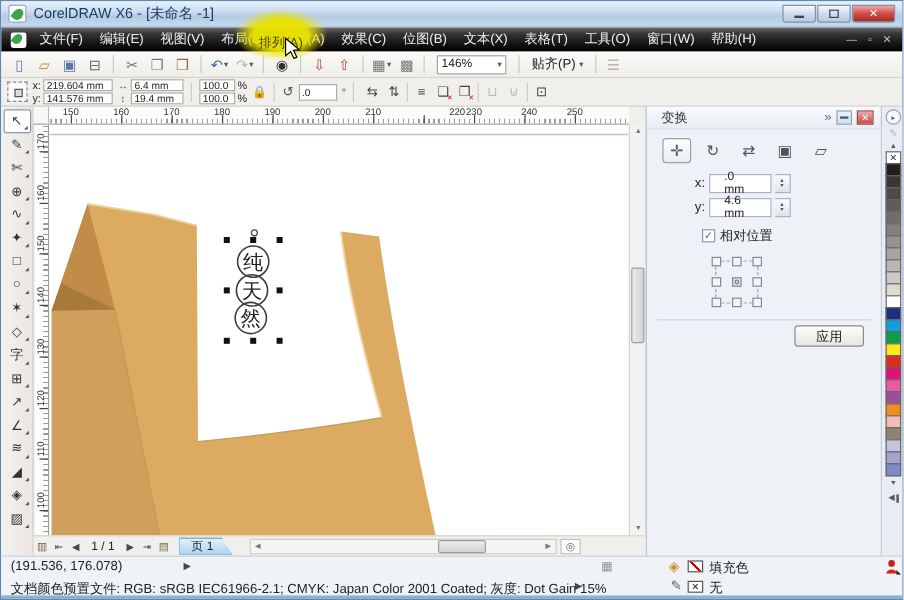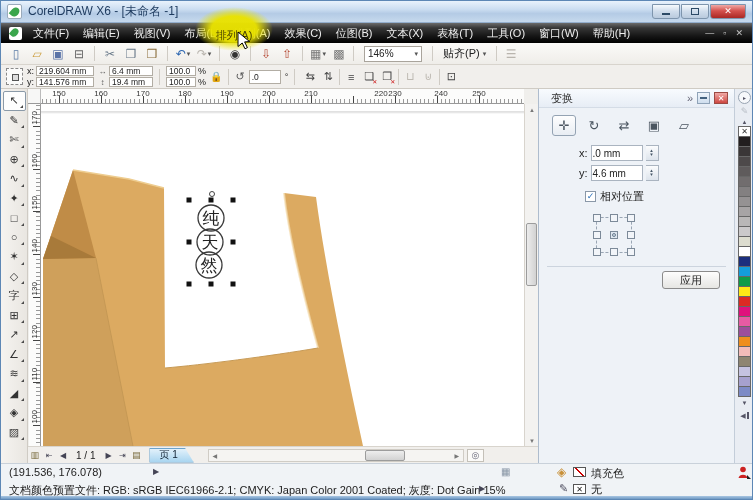--- a/index.html
+++ b/index.html
@@ -86,21 +86,21 @@
 .docker-title{height:19px;display:flex;align-items:center;gap:4px;padding:0 6px 0 12px;font-size:11px;color:#333;background:linear-gradient(#f8fbfe,#e7edf5);border-bottom:1px solid #d4dce6}
 .docker-title .spacer{flex:1}
 .chev{font-size:11px;color:#667}
 .dmin{width:13px;height:12px;border:1px solid #8fa3b8;background:linear-gradient(#eef4fa,#cfdeee);display:flex;align-items:center;justify-content:center}
 .dmin i{display:block;width:7px;height:2px;background:#44627f}
 .dclose{width:14px;height:12px;border:1px solid #9c4a44;background:linear-gradient(#f0a9a6,#ce4741);color:#fff;font-size:8px;display:flex;align-items:center;justify-content:center}
 .tfbtns{display:flex;gap:6px;padding:7px 0 5px 13px}
 .tfbtn{width:24px;height:21px;display:flex;align-items:center;justify-content:center;font-size:13px;color:#4a5560;border:1px solid transparent;border-radius:3px}
 .tfbtn.selected{border-color:#94a3b3;background:linear-gradient(#fefefe,#e8edf3)}
 .drow{display:flex;align-items:center;gap:3px;margin:4px 0 3px 40px;font-size:11px;color:#222}
-.dinput{width:52px;height:16px;background:#fff;border:1px solid #aab4c0;font-size:10px;display:flex;align-items:center;padding:0 1px}
+.dinput{width:52px;height:16px;background:#fff;border:1px solid #aab4c0;font-size:10px;display:flex;align-items:center;padding:0 12px}
 .spinner{width:13px;height:16px;border:1px solid #aab4c0;border-left:none;background:linear-gradient(#fbfcfd,#dde4ec);display:flex;flex-direction:column;align-items:center;justify-content:center;font-size:4.5px;line-height:4px;color:#456}
 .checkrow{display:flex;align-items:center;gap:4px;margin:8px 0 0 46px;font-size:11px;color:#222}
 .checkbox{width:11px;height:11px;background:#fff;border:1px solid #8a98a8;color:#2a6fb8;font-size:9px;line-height:9px;text-align:center}
 .anchor-grid{position:relative;width:42px;height:42px;margin:10px 0 0 54px}
 .anchor-grid .frame{position:absolute;left:3px;top:3px;right:3px;bottom:3px;border:1px dashed #9aa6b4}
 .anch{position:absolute;width:8px;height:8px;background:#f2f5f9;border:1px solid #7c8a99}
 .anch.sel{background:#dfe7f0}
 .anch.sel::after{content:"";position:absolute;left:1px;top:1px;right:1px;bottom:1px;border:1px solid #6c7f92;border-radius:2px;background:#cfd9e4}
 .copiesrow{display:flex;align-items:center;gap:3px;margin:14px 0 0 22px;font-size:11px;color:#222}
 .dsep{border-top:1px solid #ccd4de;margin:10px 8px 0 8px}

